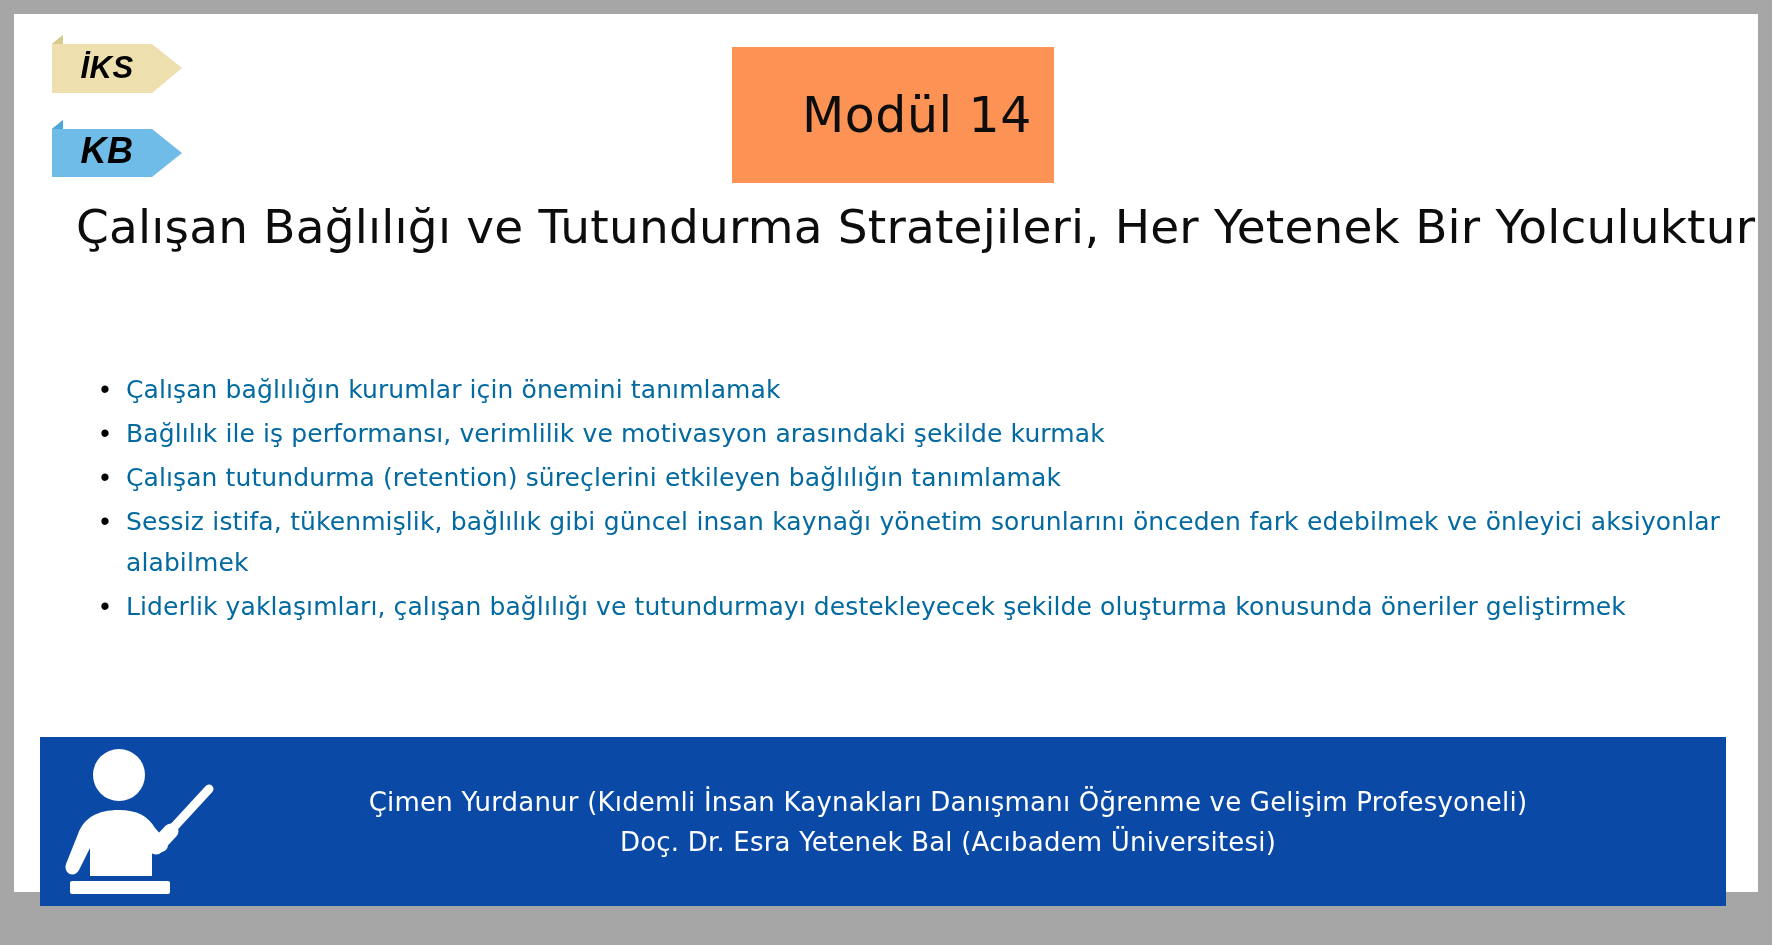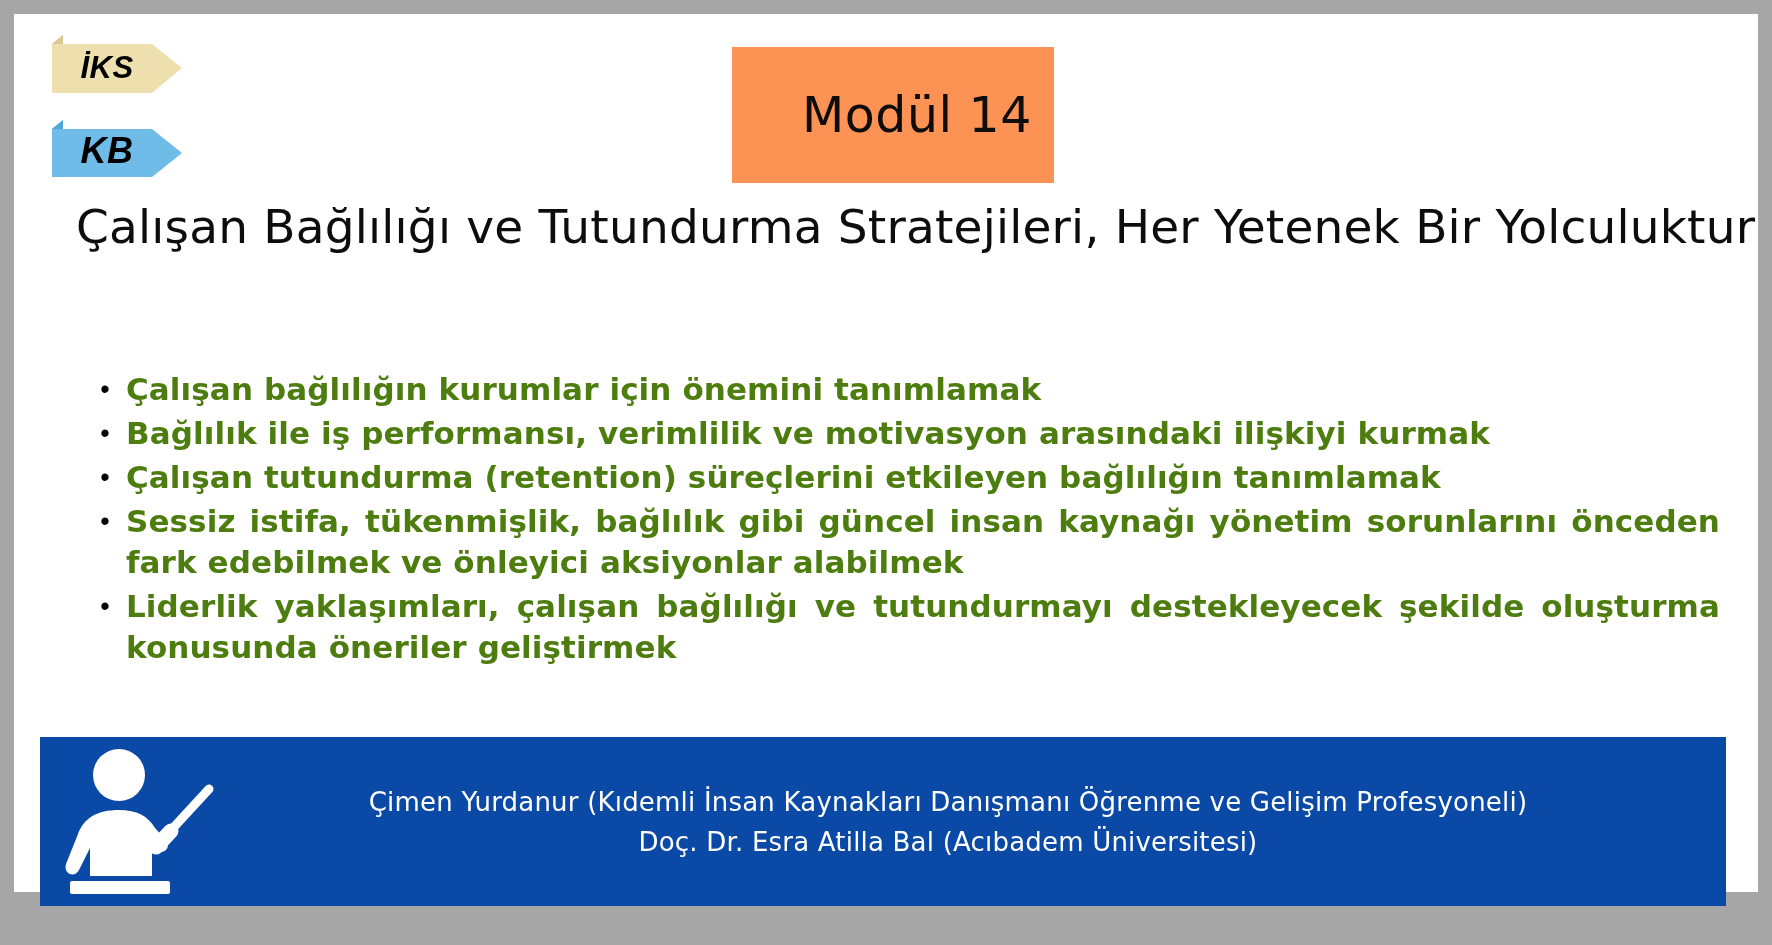--- a/index.html
+++ b/index.html
@@ -122,28 +122,27 @@
   .objective-bullet {
     flex: 0 0 auto;
     width: 42px;
     font-size: 27px;
     line-height: 41px;
     color: #000;
     text-align: center;
   }
   .objective-text {
     flex: 1 1 auto;
-    font-size: 31px;
+    font-size: 25px;
     line-height: 41px;
-    color: #4d7c0f;
+    color: #0369a1;
     text-align: justify;
     font-family: "DejaVu Sans", sans-serif;
     letter-spacing: 0.1px;
     padding-right: 4px;
-    font-weight: bold;
   }
 
   
   #presenter-bar {
     position: absolute;
     left: 26px;
     top: 723px;
     width: 1686px;
     height: 169px;
     background: #0a4aa6;
@@ -203,21 +202,21 @@
 
     <div id="objectives-list">
 
       <div class="objective-item">
         <span class="objective-bullet">•</span>
         <span class="objective-text">Çalışan bağlılığın kurumlar için önemini tanımlamak</span>
       </div>
 
       <div class="objective-item">
         <span class="objective-bullet">•</span>
-        <span class="objective-text">Bağlılık ile iş performansı, verimlilik ve motivasyon arasındaki ilişkiyi kurmak</span>
+        <span class="objective-text">Bağlılık ile iş performansı, verimlilik ve motivasyon arasındaki şekilde kurmak</span>
       </div>
 
       <div class="objective-item">
         <span class="objective-bullet">•</span>
         <span class="objective-text">Çalışan tutundurma (retention) süreçlerini etkileyen bağlılığın tanımlamak</span>
       </div>
 
       <div class="objective-item">
         <span class="objective-bullet">•</span>
         <span class="objective-text">Sessiz istifa, tükenmişlik, bağlılık gibi güncel insan kaynağı yönetim sorunlarını önceden fark edebilmek ve önleyici aksiyonlar alabilmek</span>
@@ -253,19 +252,19 @@
                    C 118 108, 117 100, 112 96
                    L 103 86
                    C 96 74, 85 68, 67 68 Z" fill="#ffffff"></path>
 
           <rect x="18" y="139" width="100" height="13" rx="2" fill="#ffffff"></rect>
         </svg>
       </div>
 
       <div id="presenter-names">
         <div class="presenter-line">Çimen Yurdanur (Kıdemli İnsan Kaynakları Danışmanı Öğrenme ve Gelişim Profesyoneli)</div>
-        <div class="presenter-line">Doç. Dr. Esra Atilla Bal (Acıbadem Üniversitesi)</div>
+        <div class="presenter-line">Doç. Dr. Esra Yetenek Bal (Acıbadem Üniversitesi)</div>
       </div>
 
     </div>
 
   </div>
 </div>
 
 </body></html>

